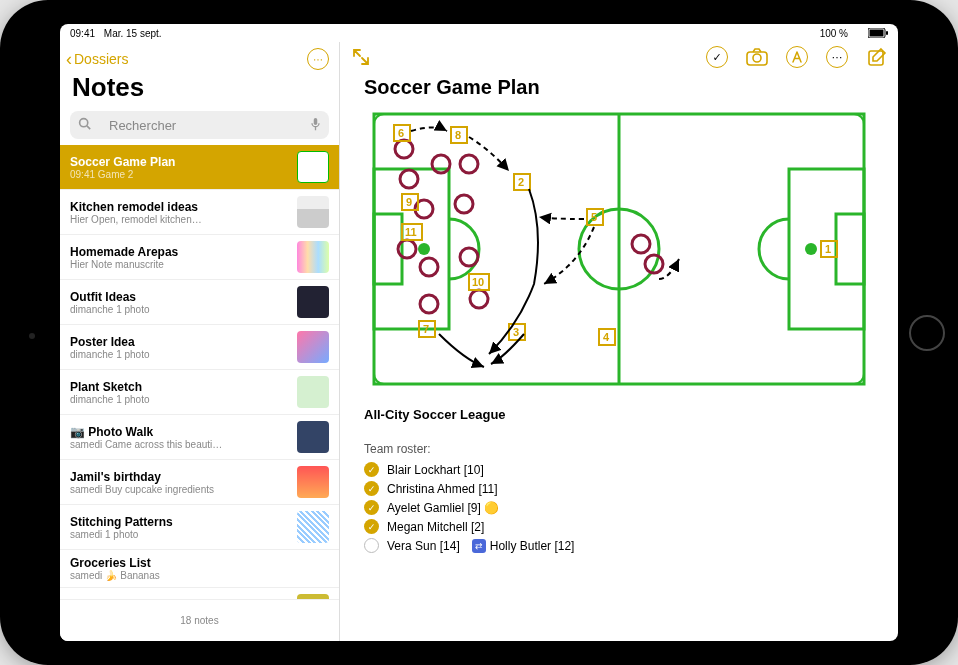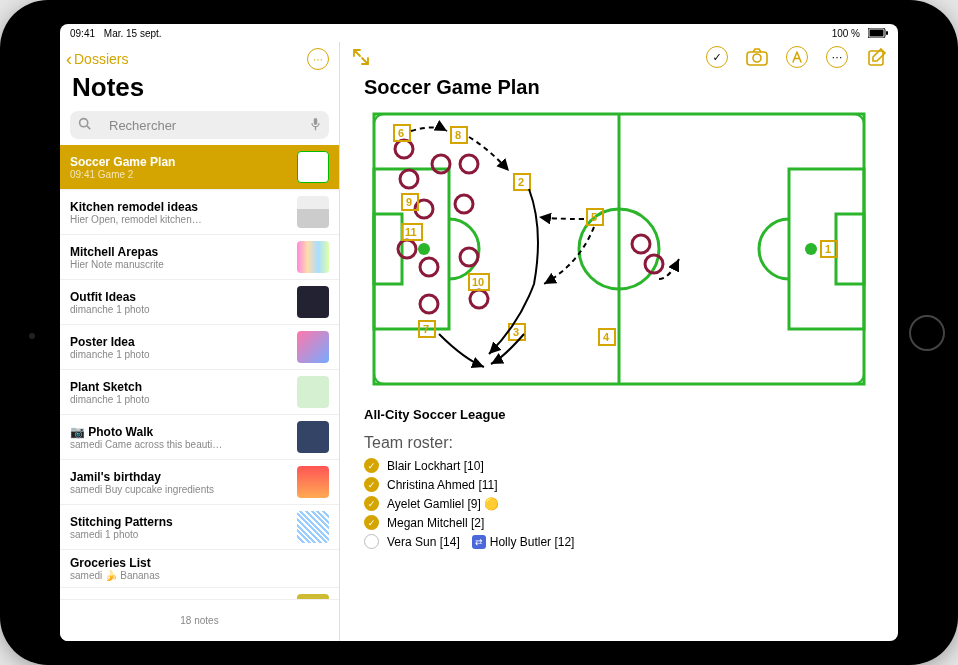--- a/index.html
+++ b/index.html
@@ -24,21 +24,21 @@
 .screen {
   width: 100%; height: 100%;
   background: #fff; border-radius: 8px;
   overflow: hidden; display: flex; flex-direction: column;
 }
 
 .status-bar {
   height: 18px; display: flex; justify-content: space-between; align-items: center;
   padding: 0 10px; font-size: 10px; color: #000;
 }
-.status-right { display: flex; align-items: center; gap: 8px; }
+.status-right { display: flex; align-items: center; gap: 20px; }
 
 .app-body { flex: 1; display: flex; overflow: hidden; }
 
 
 .sidebar { width: 280px; border-right: 1px solid #ddd; display: flex; flex-direction: column; background: #fff; }
 .sidebar-header { display: flex; justify-content: space-between; align-items: center; padding: 6px 10px 0 6px; }
 .back-btn { display: flex; align-items: center; color: #D4A500; font-size: 14px; cursor: pointer; }
 .chevron-left { font-size: 18px; margin-right: 2px; }
 .more-circle { width: 22px; height: 22px; border: 1.5px solid #D4A500; border-radius: 50%; display: flex; align-items: center; justify-content: center; color: #D4A500; font-size: 10px; cursor: pointer; }
 
@@ -74,22 +74,22 @@
 .tool-right { display: flex; gap: 18px; align-items: center; }
 .tool-icon { width: 22px; height: 22px; display: flex; align-items: center; justify-content: center; color: #D4A500; cursor: pointer; }
 .circle-icon { border: 1.5px solid #D4A500; border-radius: 50%; width: 22px; height: 22px; display:flex; align-items:center; justify-content:center; font-size: 11px;}
 
 .note-body { flex: 1; overflow-y: auto; padding: 0 24px 12px; }
 .note-heading { font-size: 20px; font-weight: 700; margin: 4px 0 10px; }
 
 .field-drawing { width: 100%; height: 280px; margin-bottom: 12px; }
 
 .subheading { font-size: 16px; font-weight: 700; margin-top: 6px; }
-.subheading2 { font-size: 13px; font-weight: 700; margin-top: 2px; margin-bottom: 12px; }
-.roster-label { font-size: 16px; color: #555; margin-bottom: 6px; }
+.subheading2 { font-size: 13px; font-weight: 700; margin-top: 2px; margin-bottom: 20px; }
+.roster-label { font-size: 12px; color: #555; margin-bottom: 6px; }
 
 .roster-item { display: flex; align-items: center; gap: 8px; font-size: 12px; margin-bottom: 4px; }
 .check { width: 15px; height: 15px; border-radius: 50%; display: flex; align-items: center; justify-content: center; font-size: 9px; flex-shrink: 0;}
 .check.done { background: #D4A500; color: #fff; }
 .check.undone { border: 1.5px solid #bbb; }
 
 .roster-extra { display: inline-flex; align-items: center; gap: 4px; margin-left: 4px; }
 .swap-icon { width: 14px; height: 14px; background: #4a68d9; border-radius: 3px; color: #fff; font-size: 9px; display:inline-flex; align-items:center; justify-content:center; }
 
 </style>
@@ -157,21 +157,21 @@
             </div>
             <div class="note-row">
               <div class="note-text">
                 <div class="note-title">Kitchen remodel ideas</div>
                 <div class="note-sub">Hier  Open, remodel kitchen…</div>
               </div>
               <div class="thumb kitchen"></div>
             </div>
             <div class="note-row">
               <div class="note-text">
-                <div class="note-title">Mitchell Arepas</div>
+                <div class="note-title">Homemade Arepas</div>
                 <div class="note-sub">Hier  Note manuscrite</div>
               </div>
               <div class="thumb recipe"></div>
             </div>
             <div class="note-row">
               <div class="note-text">
                 <div class="note-title">Outfit Ideas</div>
                 <div class="note-sub">dimanche  1 photo</div>
               </div>
               <div class="thumb outfit"></div>

